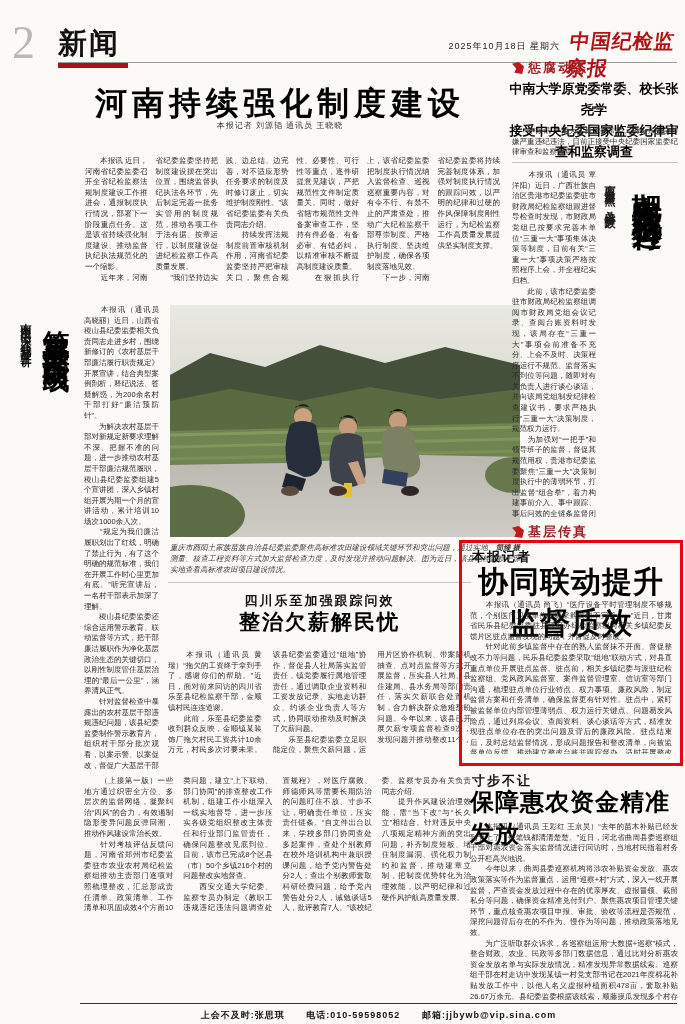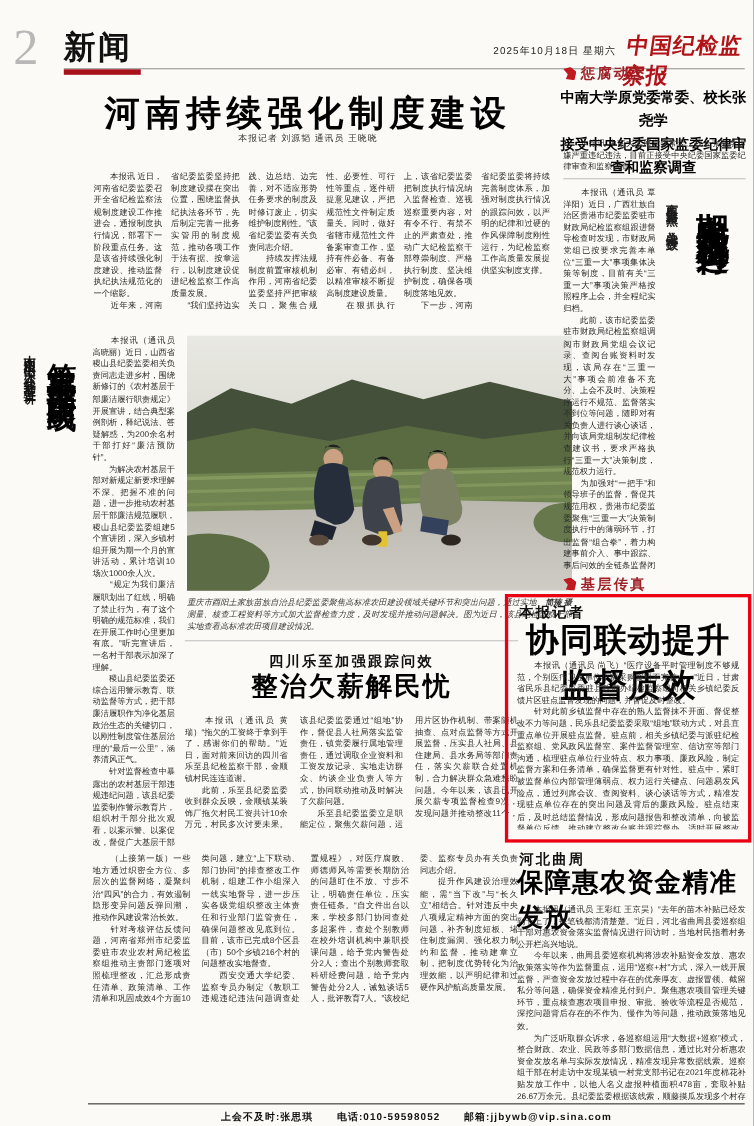--- a/index.html
+++ b/index.html
@@ -120,21 +120,21 @@
         <ellipse cx="240" cy="186" rx="9" ry="5" fill="#2e2620"></ellipse>
       </g>
     </svg>
   </div>
   <div class="abs caption" style="left:170px;top:542px;width:350px;height:34px;">
     <span class="credit">简臻 摄</span><span>重庆市酉阳土家族苗族自治县纪委监委聚焦高标准农田建设领域关键环节和突出问题，通过实地测量、核查工程资料等方式加大监督检查力度，及时发现并推动问题解决。图为近日，该县纪检监察干部实地查看高标准农田项目建设情况。</span>
   </div>
 
   <div class="abs thin-rule" style="left:168px;top:582px;width:303px;"></div>
   <div class="abs sub-kicker" style="left:168px;top:592px;width:303px;text-align:center;">四川乐至加强跟踪问效</div>
-  <div class="abs headline-md" style="left:168px;top:608px;width:303px;text-align:center;font-size:24px;">整治欠薪解民忧</div>
+  <div class="abs headline-md" style="left:168px;top:608px;width:303px;text-align:center;font-size:21px;">整治欠薪解民忧</div>
   <div class="abs body-text cols3" style="left:168px;top:650px;width:303px;height:116px;">　　本报讯（通讯员 黄瑞）“拖欠的工资终于拿到手了，感谢你们的帮助。”近日，面对前来回访的四川省乐至县纪检监察干部，金顺镇村民连连道谢。
 　　此前，乐至县纪委监委收到群众反映，金顺镇某装饰厂拖欠村民工资共计10余万元，村民多次讨要未果。该县纪委监委通过“组地”协作，督促县人社局落实监管责任，镇党委履行属地管理责任，通过调取企业资料和工资发放记录、实地走访群众、约谈企业负责人等方式，协同联动推动及时解决了欠薪问题。
 　　乐至县纪委监委立足职能定位，聚焦欠薪问题，运用片区协作机制、带案随机抽查、点对点监督等方式开展监督，压实县人社局、县住建局、县水务局等部门责任，落实欠薪联合处置机制，合力解决群众急难愁盼问题。今年以来，该县已开展欠薪专项监督检查9次，发现问题并推动整改11个，帮助追回欠薪900余万元，惠及600余人。</div>
 
   <div class="abs body-text cols4" style="left:84px;top:776px;width:387px;height:226px;">　　（上接第一版）一些地方通过织密全方位、多层次的监督网络，凝聚纠治“四风”的合力，有效遏制隐形变异问题反弹回潮，推动作风建设常治长效。
 　　针对考核评估反馈问题，河南省郑州市纪委监委驻市农业农村局纪检监察组推动主责部门逐项对照梳理整改，汇总形成责任清单、政策清单、工作清单和巩固成效4个方面10类问题，建立“上下联动、部门协同”的排查整改工作机制，组建工作小组深入一线实地督导，进一步压实各级党组织整改主体责任和行业部门监管责任，确保问题整改见底到位。目前，该市已完成8个区县（市）50个乡镇216个村的问题整改实地督查。
 　　西安交通大学纪委、监察专员办制定《教职工违规违纪违法问题调查处置规程》，对医疗腐败、师德师风等需要长期防治的问题盯住不放、寸步不让，明确责任单位，压实责任链条。“自文件出台以来，学校多部门协同查处多起案件，查处个别教师在校外培训机构中兼职授课问题，给予党内警告处分2人；查出个别教师套取科研经费问题，给予党内警告处分2人，诫勉谈话5人，批评教育7人。”该校纪委、监察专员办有关负责同志介绍。
 　　提升作风建设治理效能，需“当下改”与“长久立”相结合。针对违反中央八项规定精神方面的突出问题，补齐制度短板、堵住制度漏洞、强化权力制约和监督，推动建章立制，把制度优势转化为治理效能，以严明纪律和过硬作风护航高质量发展。</div>
 
   <div class="abs" style="left:512px;top:58px;">
@@ -157,21 +157,21 @@
     <span class="sec-icon"></span><span class="sec-label">基层传真</span>
   </div>
 
   <div class="abs highlight-box" style="left:459px;top:540px;width:218px;height:220px;"></div>
 
   <div class="abs sub-kicker" style="left:472px;top:548px;">本报记者</div>
   <div class="abs headline-md" style="left:470px;top:562px;width:202px;font-size:30px;letter-spacing:1px;text-align:center;">协同联动提升监督质效</div>
   <div class="abs body-text" style="left:470px;top:600px;width:202px;height:154px;">　　本报讯（通讯员 尚飞）“医疗设备平时管理制度不够规范，个别医疗卫生单位小额采购资料不完善……”近日，甘肃省民乐县纪委监委驻县政府办纪检监察组向相关乡镇纪委反馈片区驻点监督发现的问题，并督促及时整改。
 　　针对此前乡镇监督中存在的熟人监督抹不开面、督促整改不力等问题，民乐县纪委监委采取“组地”联动方式，对县直重点单位开展驻点监督。驻点前，相关乡镇纪委与派驻纪检监察组、党风政风监督室、案件监督管理室、信访室等部门沟通，梳理驻点单位行业特点、权力事项、廉政风险，制定监督方案和任务清单，确保监督更有针对性。驻点中，紧盯被监督单位内部管理薄弱点、权力运行关键点、问题易发风险点，通过列席会议、查阅资料、谈心谈话等方式，精准发现驻点单位存在的突出问题及背后的廉政风险。驻点结束后，及时总结监督情况，形成问题报告和整改清单，向被监督单位反馈，推动建立整改台账并跟踪督办，适时开展整改成效评估。同时，注重做好驻点监督“后半篇文章”，发挥纪检监察建议书作用，督促被监督单位针对存在的共性问题，健全完善制度，堵塞监管漏洞。</div>
 
-  <div class="abs sub-kicker" style="left:472px;top:772px;">河北曲周</div>
+  <div class="abs sub-kicker" style="left:472px;top:772px;">寸步不让</div>
   <div class="abs headline-md" style="left:470px;top:786px;width:208px;font-size:24px;letter-spacing:1px;">保障惠农资金精准发放</div>
   <div class="abs body-text" style="left:470px;top:822px;width:208px;height:178px;">　　本报讯（通讯员 王彩红 王京昊）“去年的苗木补贴已经发到卡上了，每笔钱都清清楚楚。”近日，河北省曲周县委巡察组干部对惠农资金落实监督情况进行回访时，当地村民指着村务公开栏高兴地说。
 　　今年以来，曲周县委巡察机构将涉农补贴资金发放、惠农政策落实等作为监督重点，运用“巡察+村”方式，深入一线开展监督，严查资金发放过程中存在的优亲厚友、虚报冒领、截留私分等问题，确保资金精准兑付到户。聚焦惠农项目管理关键环节，重点核查惠农项目申报、审批、验收等流程是否规范，深挖问题背后存在的不作为、慢作为等问题，推动政策落地见效。
 　　为广泛听取群众诉求，各巡察组运用“大数据+巡察”模式，整合财政、农业、民政等多部门数据信息，通过比对分析惠农资金发放名单与实际发放情况，精准发现异常数据线索。巡察组干部在村走访中发现某镇一村党支部书记在2021年度棉花补贴发放工作中，以他人名义虚报种植面积478亩，套取补贴26.67万余元。县纪委监委根据该线索，顺藤摸瓜发现多个村存在虚报面积、虚构信息套取棉花补贴等违纪违法问题，截至目前，已立案查处13人。</div>
 
   <div class="abs hline" style="left:80px;top:1003px;width:597px;background:#333;"></div>
   <div class="abs footer-text" style="left:80px;top:1009px;width:597px;">
     <span>上会不及时:张思琪</span>
     <span>电话:010-59598052</span>
     <span>邮箱:jjbywb@vip.sina.com</span>

